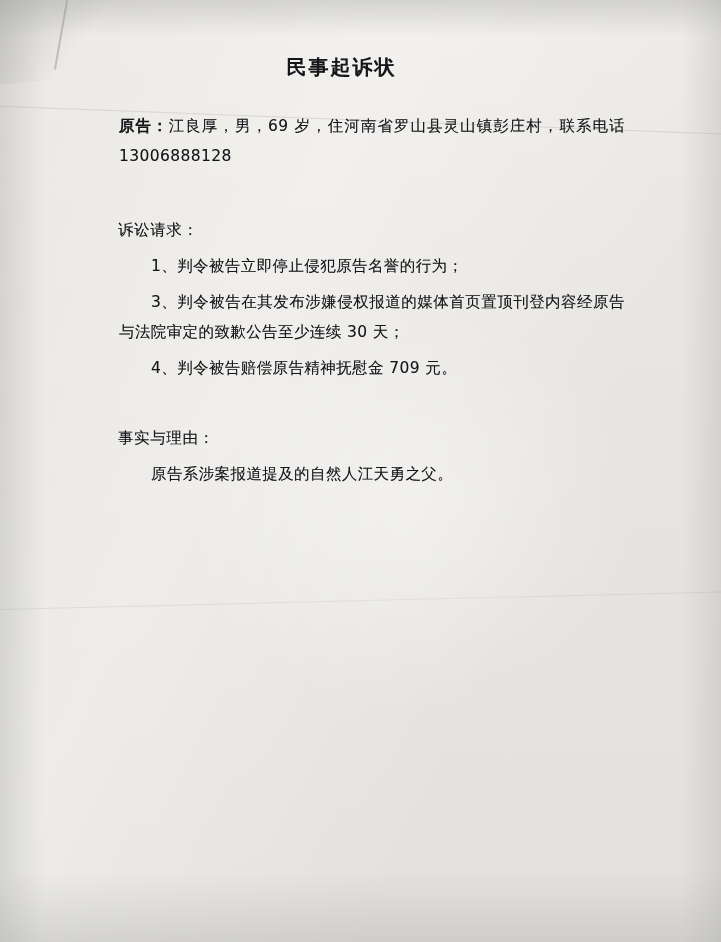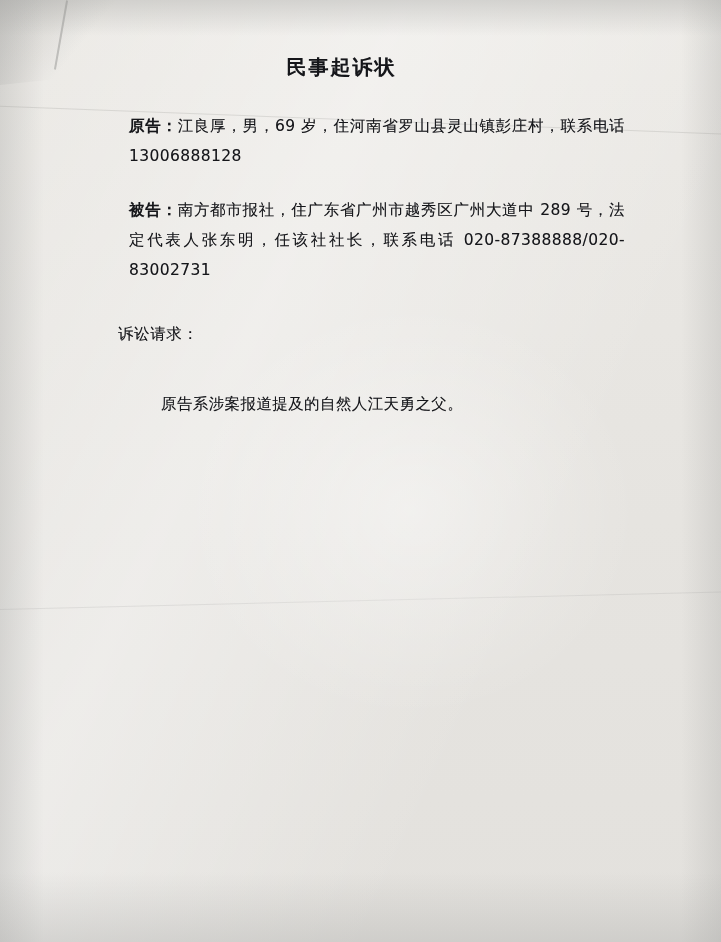--- a/index.html
+++ b/index.html
@@ -93,21 +93,21 @@
     font-size: 20px;
     font-weight: bold;
     letter-spacing: 2px;
     margin: 6px 0 30px 0;
     padding-right: 60px;
   }
 
   .para {
     font-size: 15.5px;
     line-height: 30px;
-    margin: 0 0 14px 11px;
+    margin: 0 0 14px 1px;
     text-align: justify;
     letter-spacing: 0.4px;
   }
   .para.indent {
     text-indent: 32px;
   }
   .para.tight {
     margin-bottom: 6px;
   }
   .lead {
@@ -146,31 +146,32 @@
   <div id="content">
 
     <div class="doc-title">民事起诉状</div>
 
     <p class="para">
       <span class="lead">原告：</span><span>江良厚，男，69 岁，住河南省罗山县灵山镇彭庄村，联系电话 13006888128</span>
     </p>
 
     <div class="spacer-sm"></div>
 
-    <p class="para">
-      <span class="lead">被告：</span><span>南方都市报社，住广东省广州市越秀区广州大道中 289 号，法定代表人张东明，任该社社长，联系电话 020-87388888/020-83002731</span>
-    </p>
 
     <div class="spacer-sm"></div>
 
 
     <div class="spacer-sm"></div>
 
     <div class="section-head">诉讼请求：</div>
 
+    <p class="para indent tight">1、判令被告立即停止侵犯原告名誉的行为；</p>
+    <p class="para indent tight">3、判令被告在其发布涉嫌侵权报道的媒体首页置顶刊登内容经原告与法院审定的致歉公告至少连续 30 天；</p>
+    <p class="para indent tight">4、判令被告赔偿原告精神抚慰金 709 元。</p>
 
     <div class="spacer-lg"></div>
 
+    <div class="section-head">事实与理由：</div>
 
     <p class="para indent tight">原告系涉案报道提及的自然人江天勇之父。</p>
 
   </div>
 </div>
 
 </body></html>

